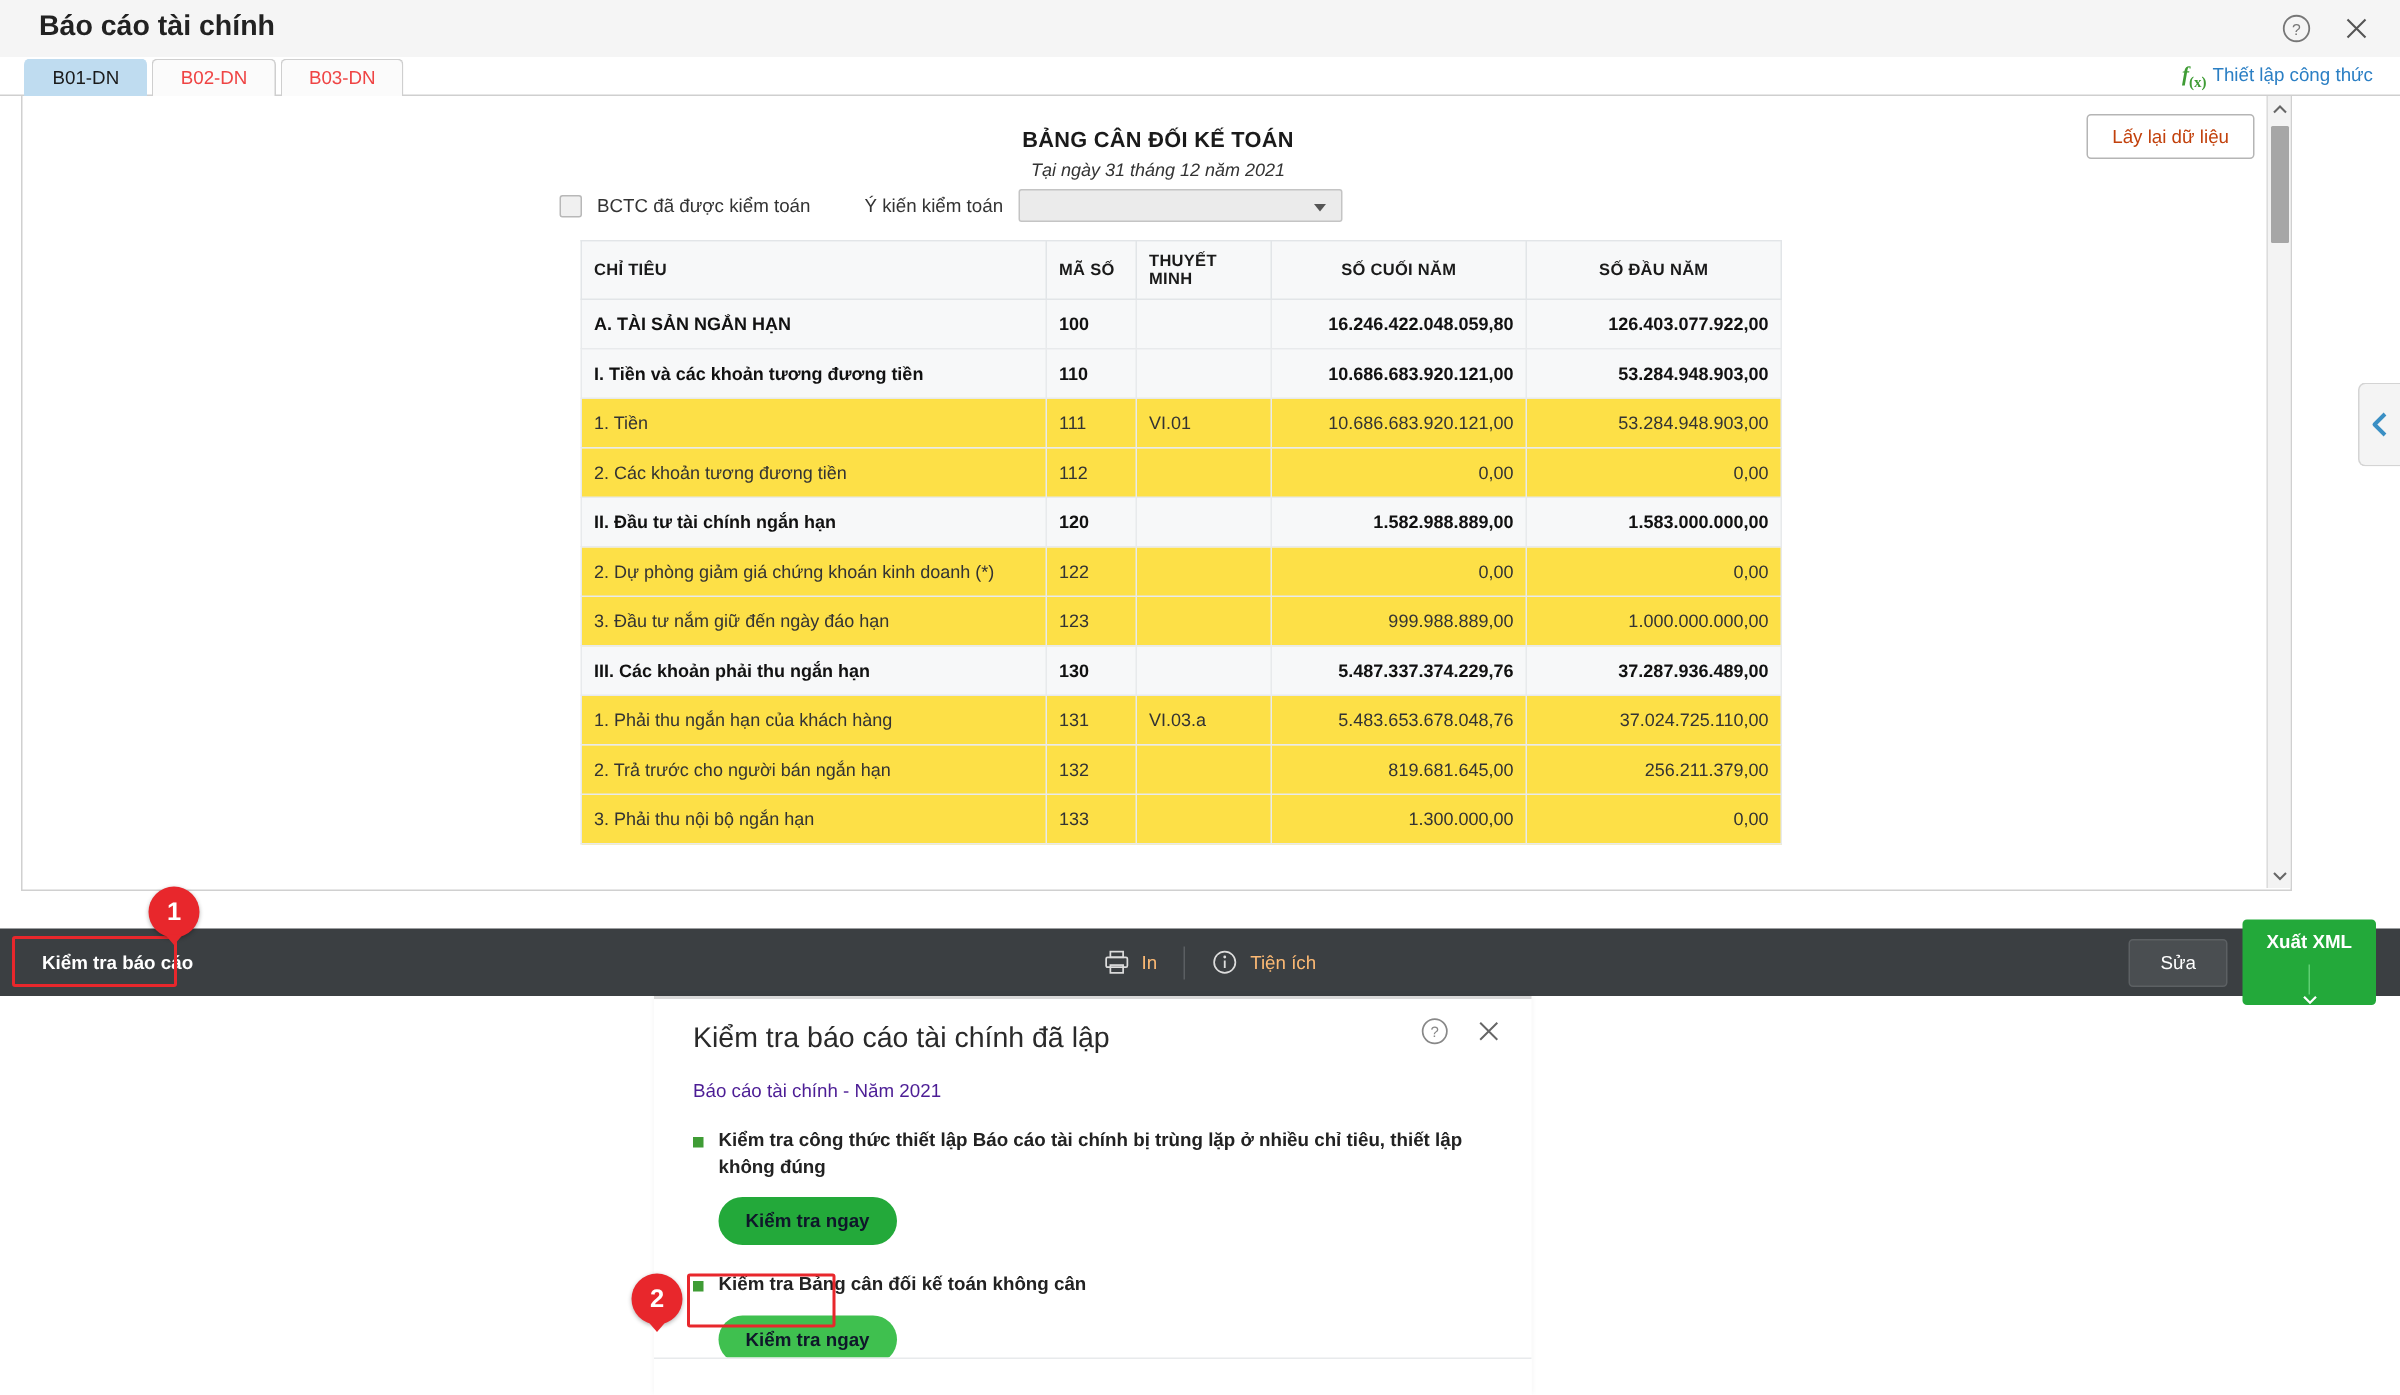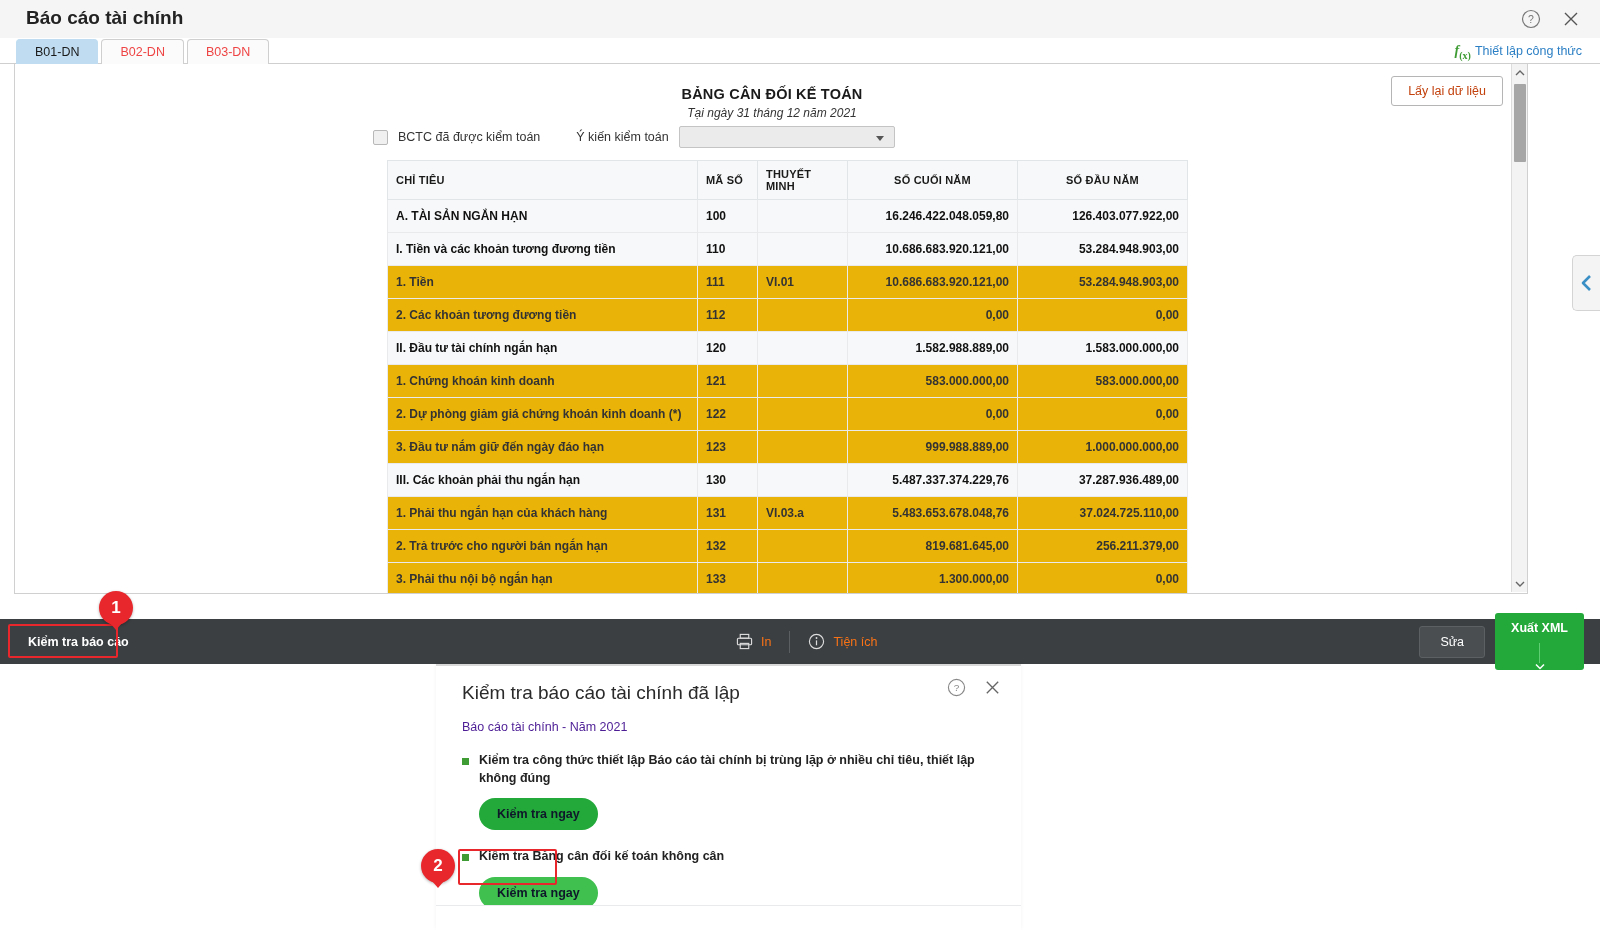--- a/index.html
+++ b/index.html
@@ -85,21 +85,21 @@
   
   .tbl-wrap { position: absolute; top: 96px; left: 372px; width: 800px; }
   table.bs { border-collapse: collapse; width: 800px; table-layout: fixed; }
   table.bs th {
     font-size: 11px; font-weight: bold; color: #1a1a1a; text-transform: uppercase;
     background: #f7f8f9; border: 1px solid #e2e5e8; padding: 7px 8px;
     letter-spacing: .2px;
   }
   table.bs td {
     font-size: 12px; color: #333; border: 1px solid #e8eaec; padding: 9px 8px;
-    background: #eab308; height: 32px; font-weight: bold;
+    background: #fde047; height: 32px;
   }
   tr.group td { background: #f7f8f9; font-weight: bold; color: #111; }
   .c-name  { width: 310px; text-align: left; }
   .c-code  { width: 60px; text-align: left; }
   .c-note  { width: 90px; text-align: left; }
   .c-cur   { width: 170px; text-align: right; }
   .c-prev  { width: 170px; text-align: right; }
   th.c-cur, th.c-prev { text-align: center; }
   td.link-name { color: #3a97d4; cursor: pointer; }
 
@@ -123,21 +123,21 @@
   
   .toolbar {
     position: absolute; top: 619px; left: 0; width: 1600px; height: 45px;
     background: #3b3f42; display: flex; align-items: center;
   }
   .tb-check {
     margin-left: 14px; padding: 7px 14px; font-size: 12.5px; color: #fff;
     background: transparent; border: none; cursor: pointer; font-weight: bold;
   }
   .tb-center { position: absolute; left: 718px; top: 0; height: 45px; display: flex; align-items: center; gap: 0; }
-  .tb-item { display: flex; align-items: center; gap: 8px; color: #f97316; font-size: 12.5px; padding: 0 18px; cursor: pointer; }
+  .tb-item { display: flex; align-items: center; gap: 8px; color: #fdba74; font-size: 12.5px; padding: 0 18px; cursor: pointer; }
   .tb-div { width: 1px; height: 22px; background: #5b5f62; }
   .tb-right { position: absolute; right: 16px; top: 0; height: 45px; display: flex; align-items: center; gap: 10px; }
   .btn-sua {
     padding: 8px 20px; font-size: 12.5px; color: #fff; background: #4a4e51;
     border: 1px solid #5c6063; border-radius: 3px; cursor: pointer;
   }
   .btn-xml {
     display: flex; align-items: center; background: #23a93a; border-radius: 3px; cursor: pointer; flex-direction: column;
   }
   .btn-xml .lbl { padding: 8px 16px; font-size: 12.5px; color: #fff; font-weight: bold; }
@@ -276,27 +276,20 @@
             <td class="c-prev">0,00</td>
           </tr>
           <tr class="group">
             <td class="c-name">II. Đầu tư tài chính ngắn hạn</td>
             <td class="c-code">120</td>
             <td class="c-note"></td>
             <td class="c-cur">1.582.988.889,00</td>
             <td class="c-prev">1.583.000.000,00</td>
           </tr>
           <tr>
-            <td class="c-name">1. Chứng khoán kinh doanh</td>
-            <td class="c-code">121</td>
-            <td class="c-note"></td>
-            <td class="c-cur">583.000.000,00</td>
-            <td class="c-prev">583.000.000,00</td>
-          </tr>
-          <tr>
             <td class="c-name">2. Dự phòng giảm giá chứng khoán kinh doanh (*)</td>
             <td class="c-code">122</td>
             <td class="c-note"></td>
             <td class="c-cur">0,00</td>
             <td class="c-prev">0,00</td>
           </tr>
           <tr>
             <td class="c-name">3. Đầu tư nắm giữ đến ngày đáo hạn</td>
             <td class="c-code">123</td>
             <td class="c-note"></td>

